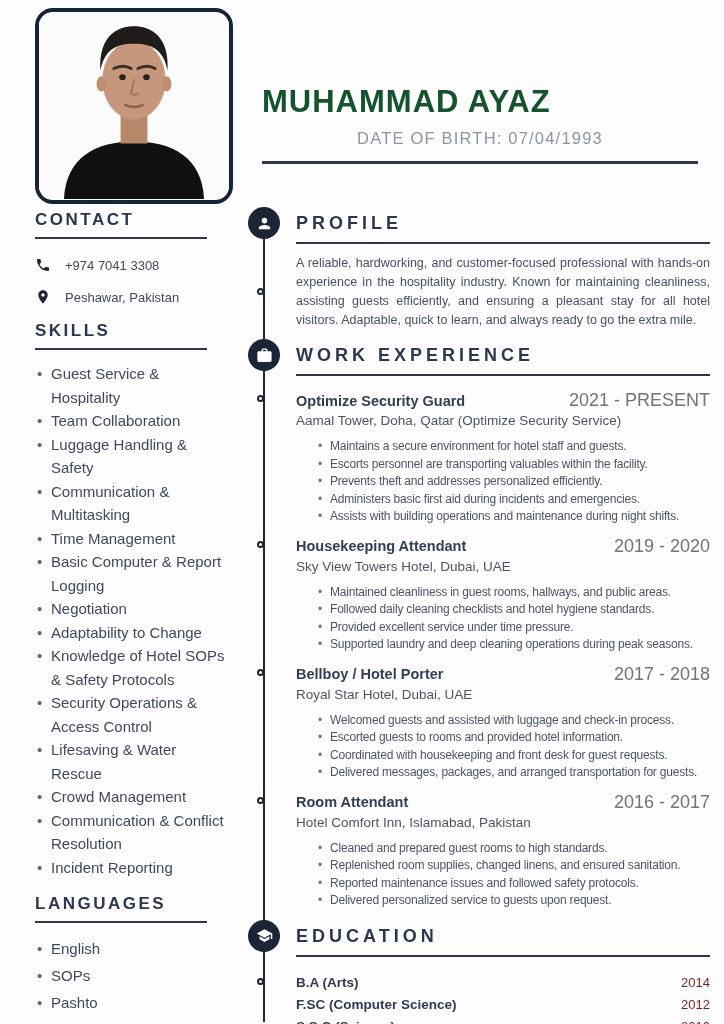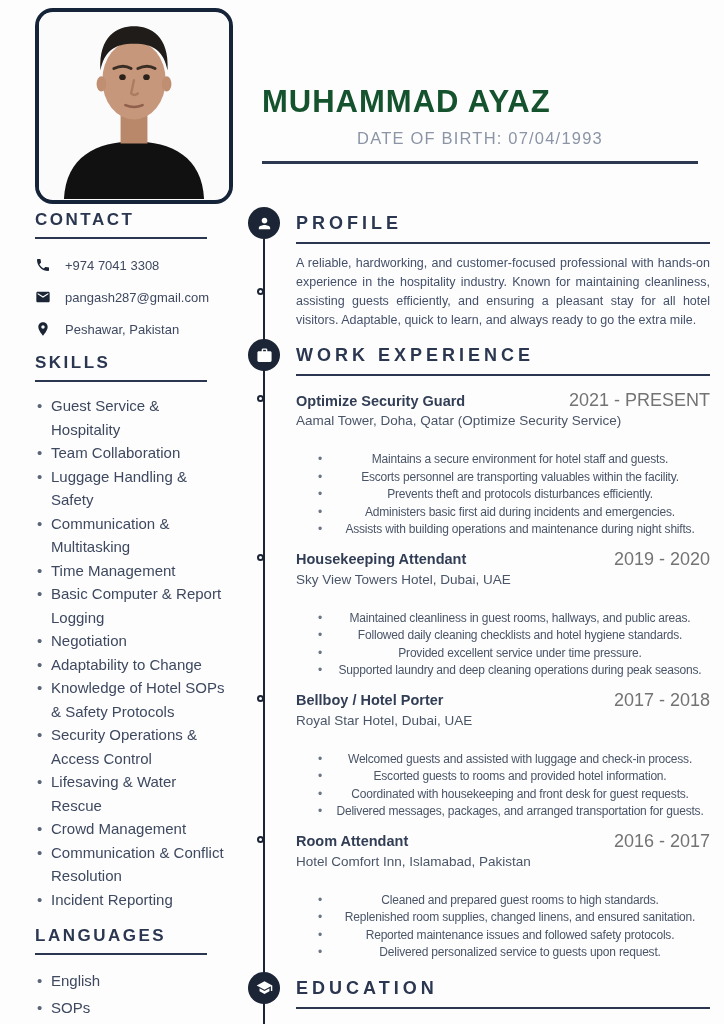--- a/index.html
+++ b/index.html
@@ -51,21 +51,21 @@
   .profile-text { margin-top:10px; font-size:12.5px; line-height:19px; text-align:justify; color:#44506a; }
 
   .sec-work { margin-top:15px; }
   .job { position:relative; margin-top:14px; }
   .job + .job { margin-top:10px; }
   .job .rail-node { top:5px; }
   .job-head { display:flex; justify-content:space-between; align-items:center; }
   .job-head h3 { font-size:14.5px; font-weight:700; color:#323e56; }
   .job-dates { font-size:18px; color:#737373; white-space:nowrap; }
   .job-company { margin-top:2px; font-size:13.5px; color:#4a5568; }
-  .job-bullets { margin:23px 0 0 22px; list-style:none;text-align:center; }
+  .job-bullets { margin:10px 0 0 22px; list-style:none; }
   .job-bullets li { position:relative; padding-left:12px; font-size:12px; letter-spacing:-0.2px;
     line-height:17.5px; color:#4a5568; }
   .job-bullets li::before { content:"•"; position:absolute; left:0; color:#6a7486; }
 
   .sec-edu { margin-top:16px; }
   .edu-list { margin-top:15px; }
   .edu-row { position:relative; display:flex; justify-content:space-between; align-items:baseline; line-height:22px; }
   .edu-row .rail-node { top:6px; }
   .edu-degree { font-size:13.5px; font-weight:700; color:#2f3b52; }
   .edu-year { font-size:13px; color:#7f1d1d; }
@@ -105,28 +105,20 @@
       <h2>CONTACT</h2>
       <div class="h-rule"></div>
       <ul class="contact-list">
         <li>
           <span class="c-icon">
             <svg viewBox="0 0 24 24">
                 <path d="M6.62 10.79c1.44 2.83 3.76 5.14 6.59 6.59l2.2-2.2c.27-.27.67-.36 1.02-.24 1.12.37 2.33.57 3.57.57.55 0 1 .45 1 1V20c0 .55-.45 1-1 1-9.39 0-17-7.61-17-17 0-.55.45-1 1-1h3.5c.55 0 1 .45 1 1 0 1.25.2 2.45.57 3.57.11.35.03.74-.25 1.02l-2.2 2.2z"></path>
               </svg>
           </span>
           <span>+974 7041 3308</span>
-        </li>
-        <li>
-          <span class="c-icon">
-            <svg viewBox="0 0 24 24">
-                <path d="M20 4H4c-1.1 0-1.99.9-1.99 2L2 18c0 1.1.9 2 2 2h16c1.1 0 2-.9 2-2V6c0-1.1-.9-2-2-2zm0 4l-8 5-8-5V6l8 5 8-5v2z"></path>
-              </svg>
-          </span>
-          <span>pangash287@gmail.com</span>
         </li>
         <li>
           <span class="c-icon">
             <svg viewBox="0 0 24 24">
                 <path d="M12 2C8.13 2 5 5.13 5 9c0 5.25 7 13 7 13s7-7.75 7-13c0-3.87-3.13-7-7-7zm0 9.5c-1.38 0-2.5-1.12-2.5-2.5s1.12-2.5 2.5-2.5 2.5 1.12 2.5 2.5-1.12 2.5-2.5 2.5z"></path>
               </svg>
           </span>
           <span>Peshawar, Pakistan</span>
         </li>
       </ul>
@@ -193,21 +185,21 @@
       <article class="job">
         <span class="rail-node"></span>
         <div class="job-head">
           <h3>Optimize Security Guard</h3>
           <span class="job-dates">2021 - PRESENT</span>
         </div>
         <div class="job-company">Aamal Tower, Doha, Qatar (Optimize Security Service)</div>
         <ul class="job-bullets">
           <li>Maintains a secure environment for hotel staff and guests.</li>
           <li>Escorts personnel are transporting valuables within the facility.</li>
-          <li>Prevents theft and protocols disturbances efficiently.</li>
+          <li>Prevents theft and addresses personalized efficiently.</li>
           <li>Administers basic first aid during incidents and emergencies.</li>
           <li>Assists with building operations and maintenance during night shifts.</li>
         </ul>
       </article>
 
       <article class="job">
         <span class="rail-node"></span>
         <div class="job-head">
           <h3>Housekeeping Attendant</h3>
           <span class="job-dates">2019 - 2020</span>

